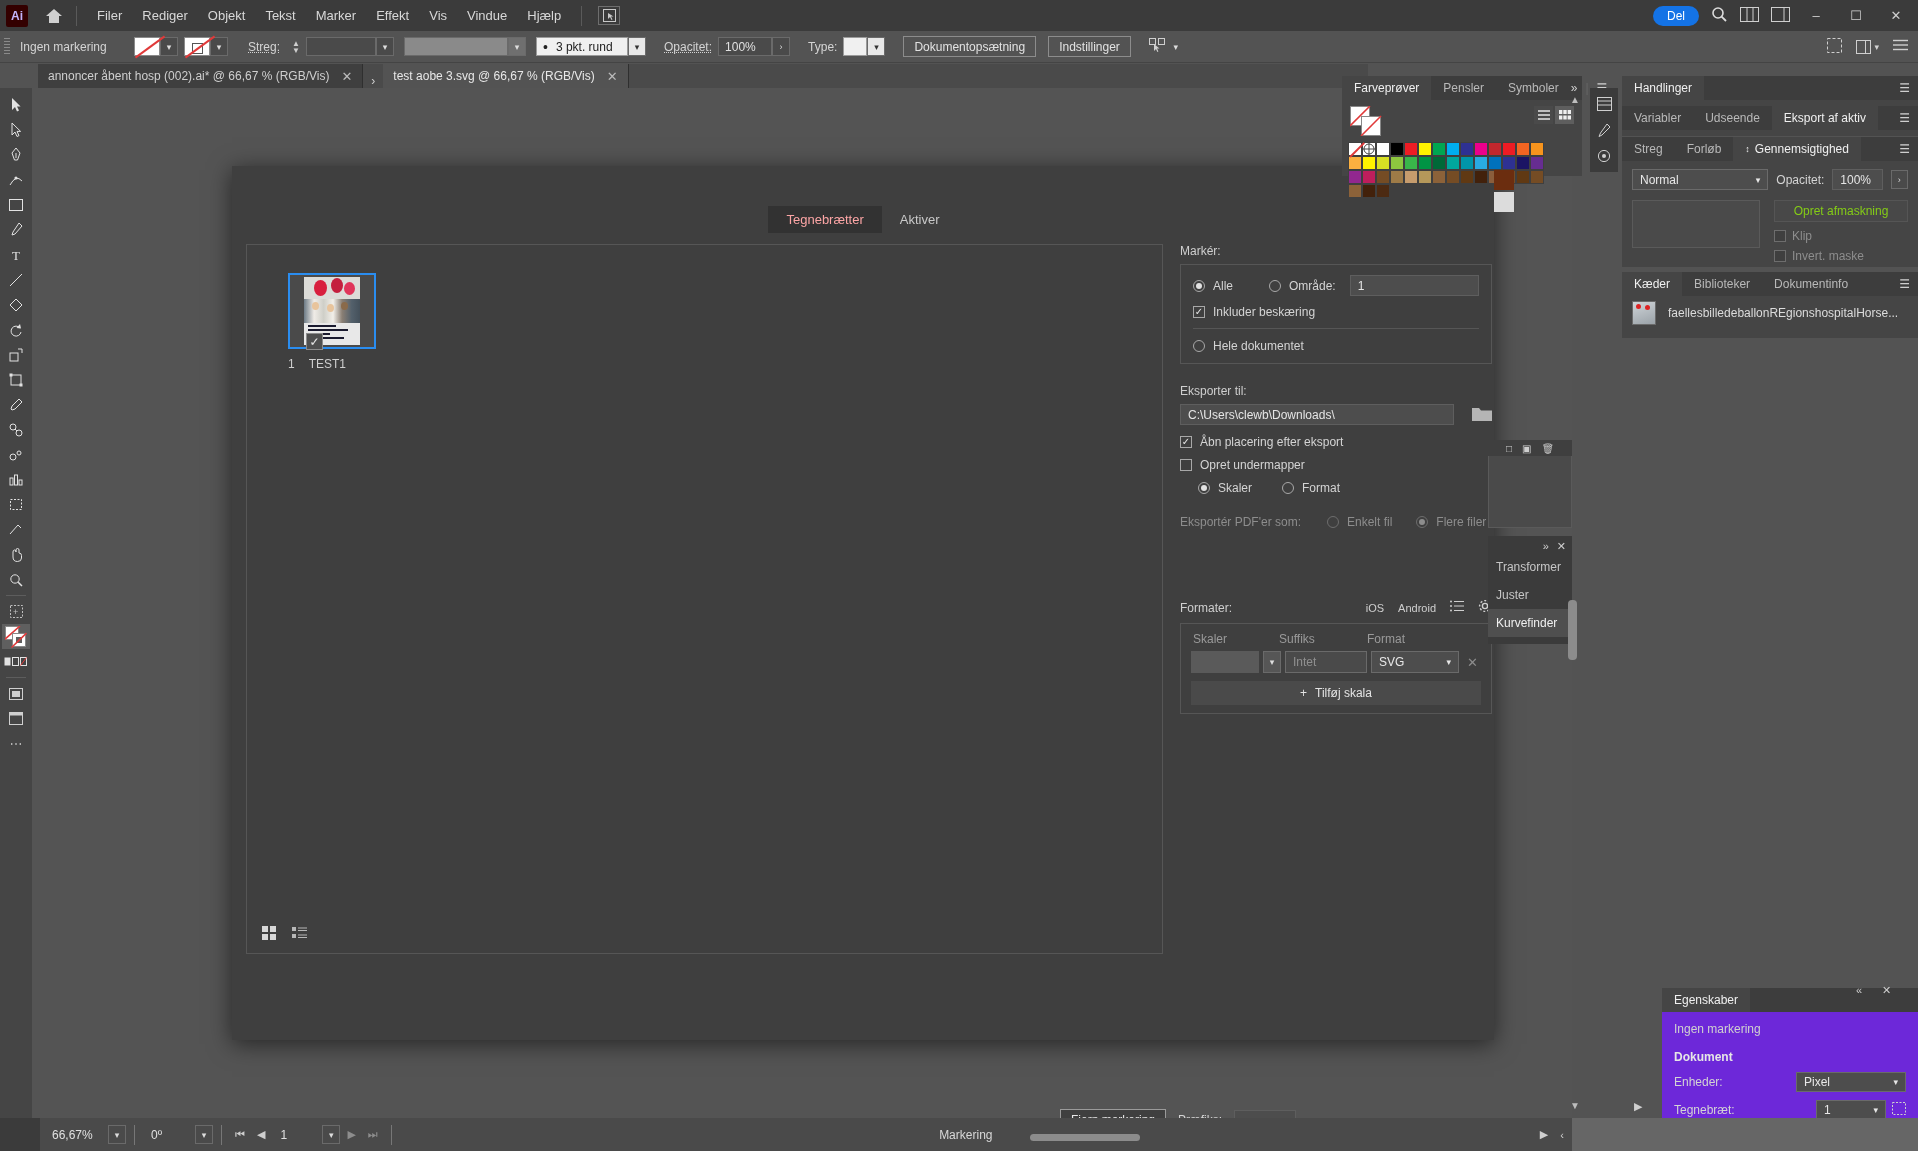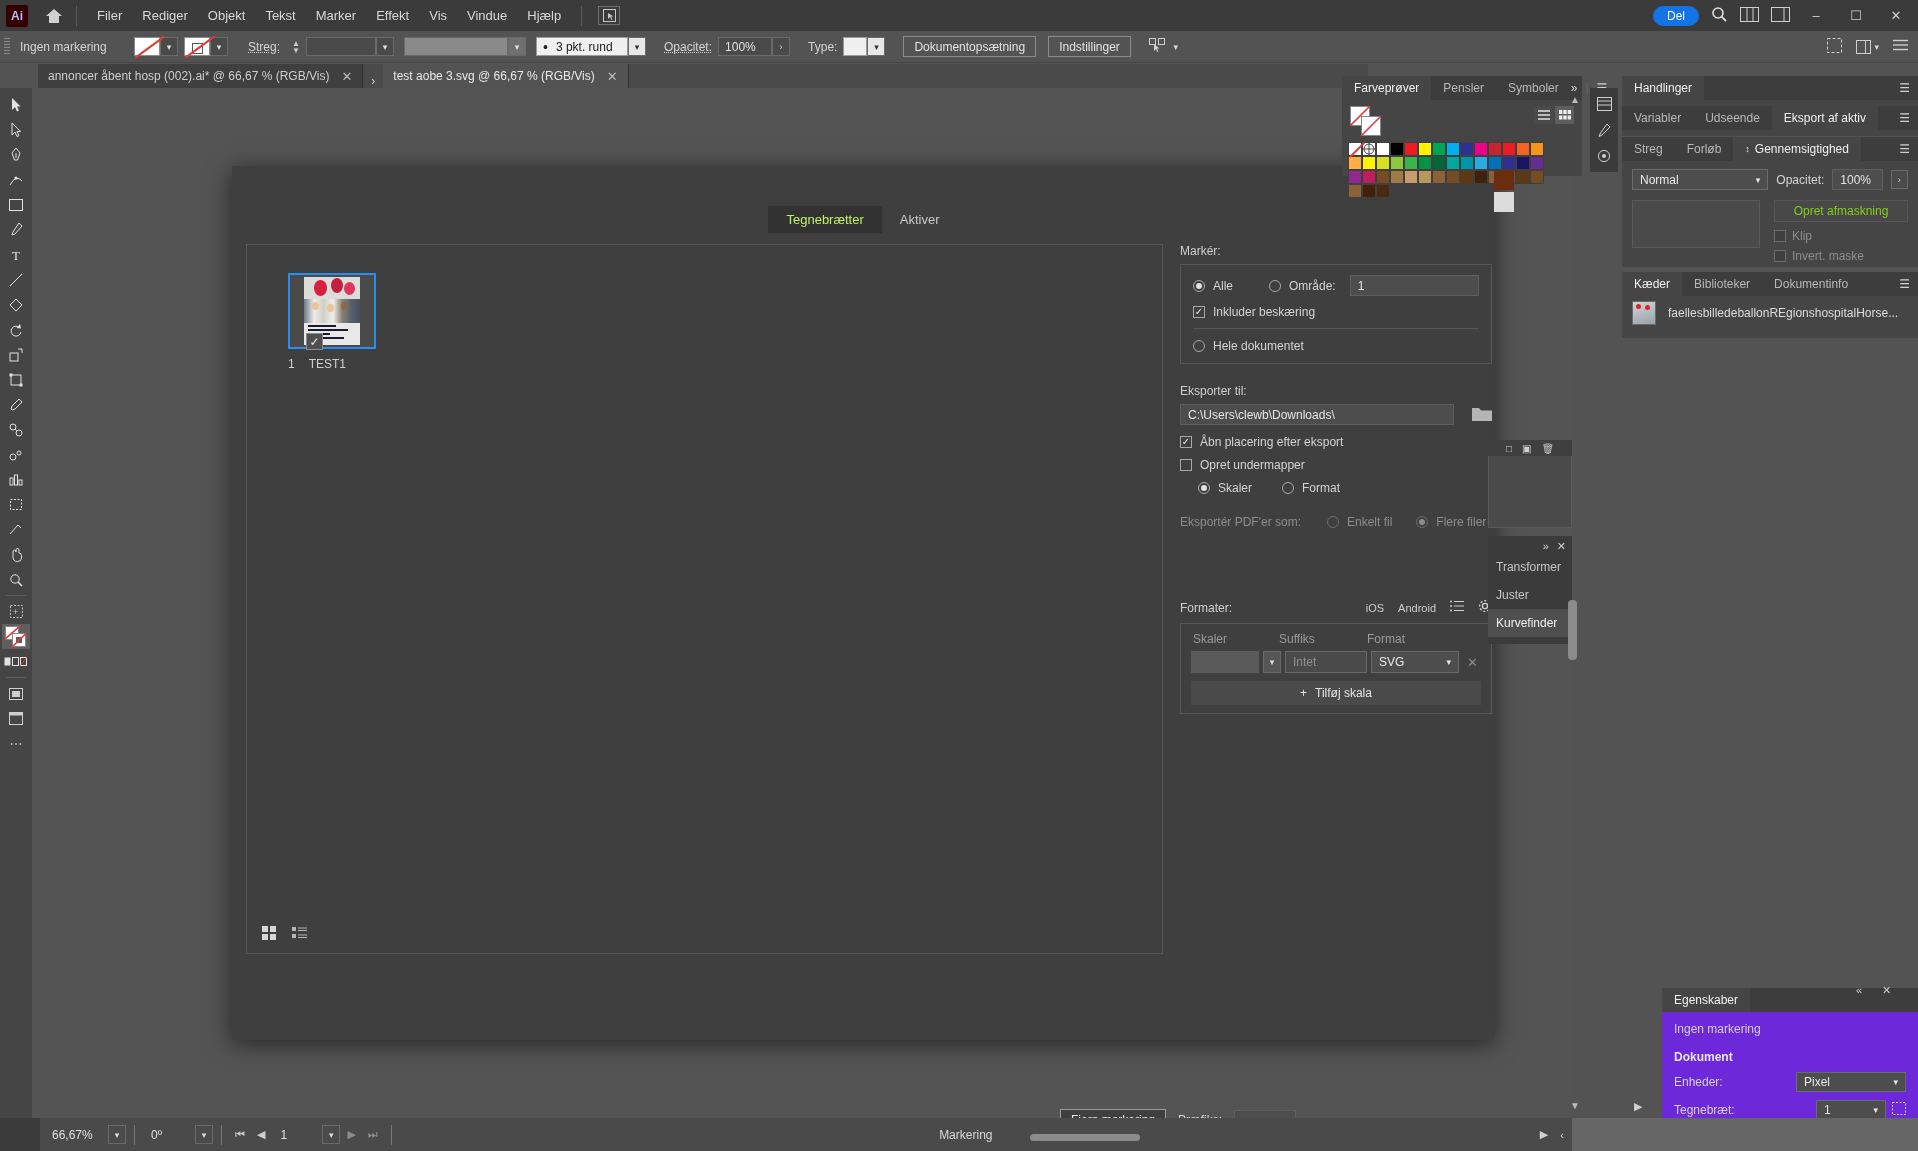--- a/index.html
+++ b/index.html
@@ -134,21 +134,21 @@
     display:flex; align-items:center; padding-left:14px;
   }
   .dlg-body { position:relative; width:100%; height:849px; }
   .dlg-tabs {
     position:absolute; left:0; top:40px; width:100%; display:flex;
     justify-content:center; gap:0;
   }
   .dtab {
     padding:6px 18px; font-size:13px; color:#c9c9c9; background:#3f3f3f;
   }
-  .dtab.active { background:#323232; color:#bef264; }
+  .dtab.active { background:#323232; color:#fca5a5; }
 
   .art-panel {
     position:absolute; left:14px; top:78px; width:917px; height:710px;
     background:#3f3f3f; border:1px solid #565656;
   }
   .art-card {
     position:absolute; left:41px; top:28px; width:88px; height:76px;
     border:2px solid #2a8df0; background:#4a4a4a;
     display:flex; align-items:center; justify-content:center;
   }

